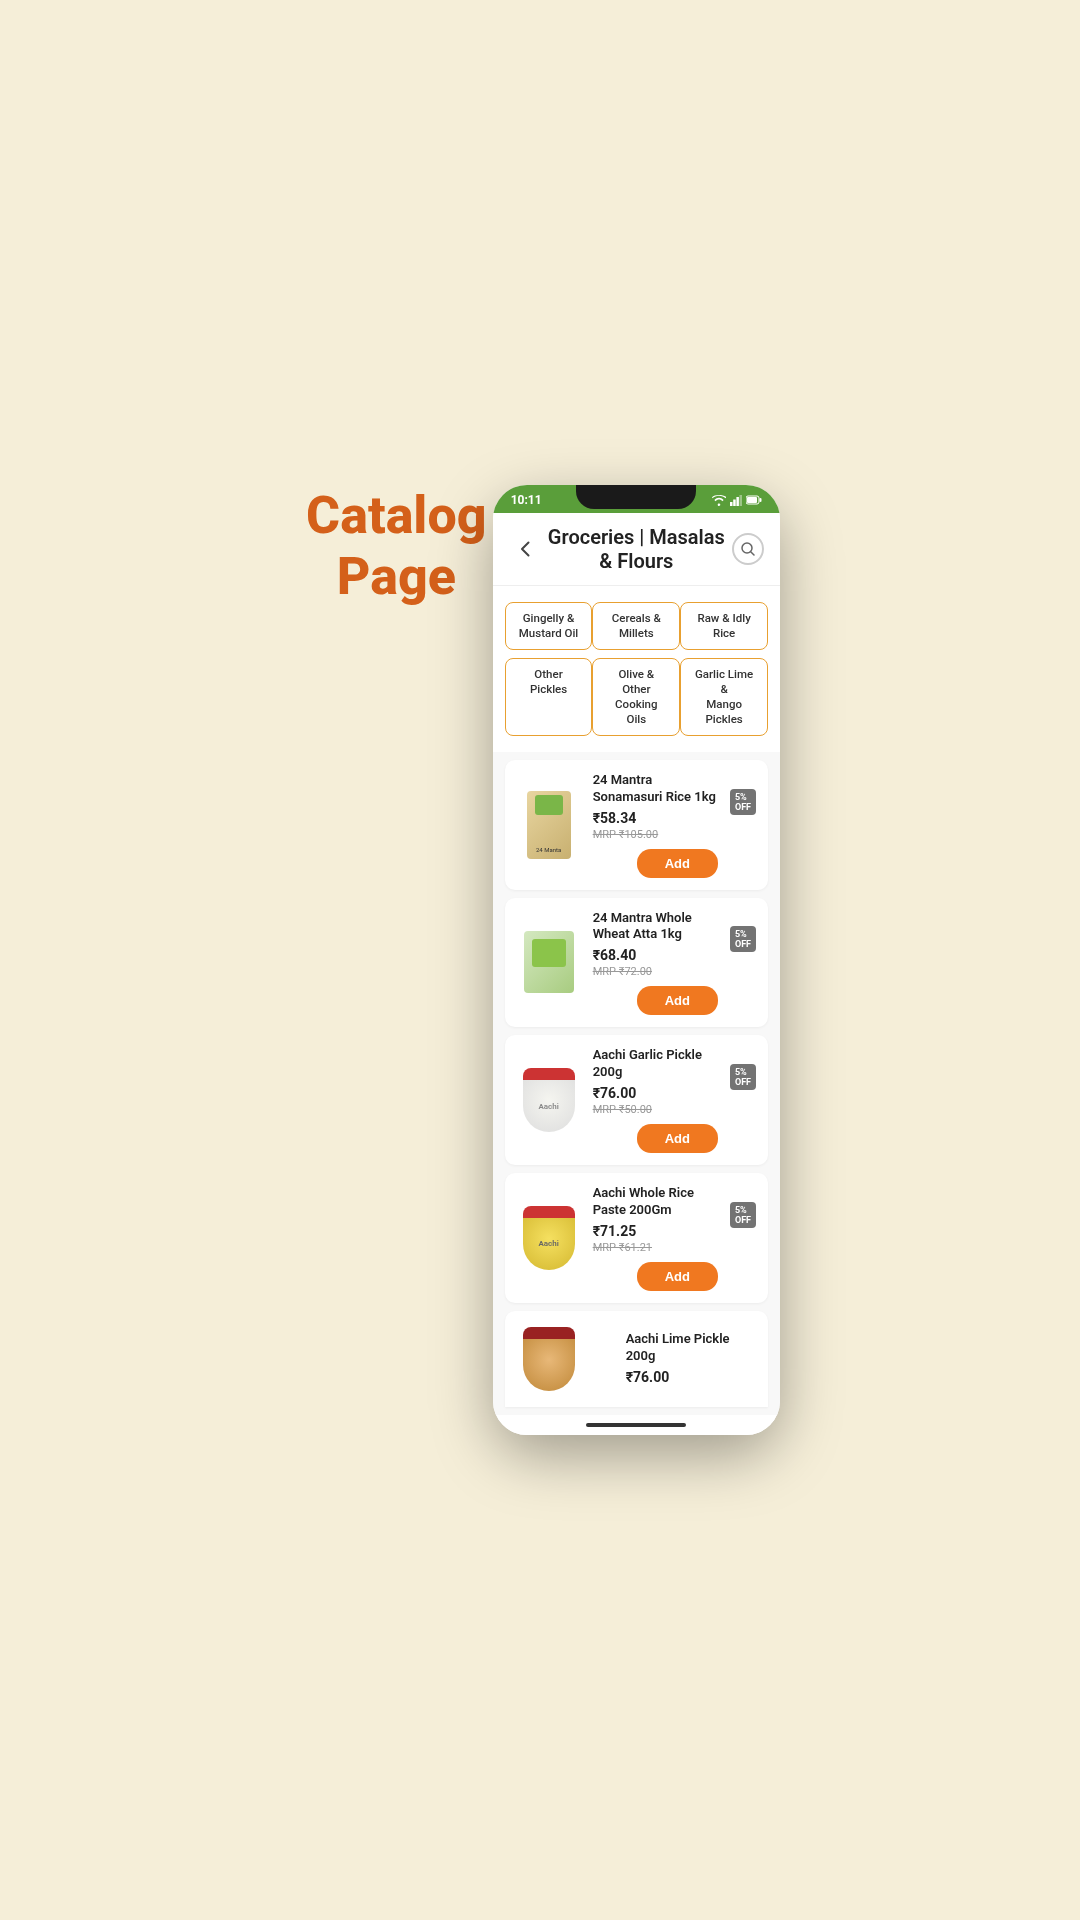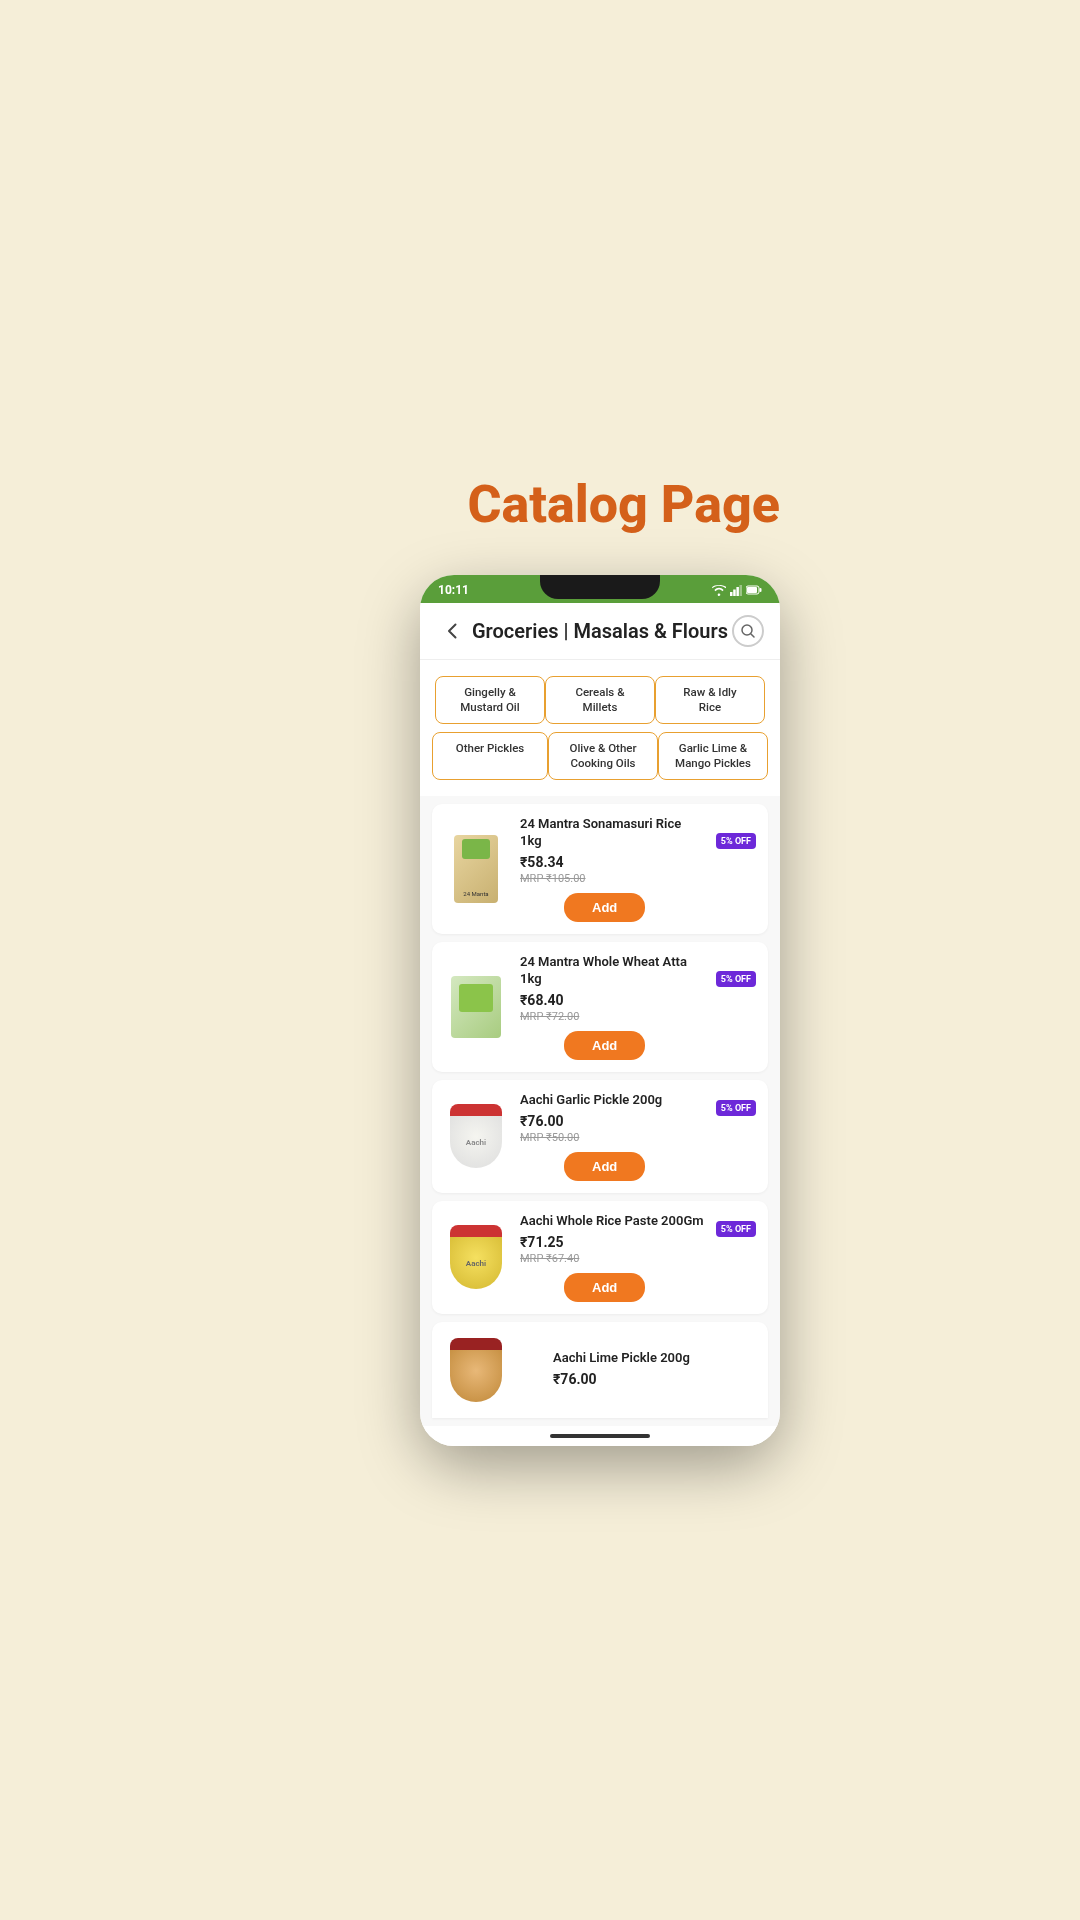--- a/index.html
+++ b/index.html
@@ -11,22 +11,22 @@
       align-items: center;
       min-height: 100vh;
       font-family: -apple-system, BlinkMacSystemFont, 'Segoe UI', Roboto, sans-serif;
       padding: 40px 20px;
     }
 
     .page-wrapper {
       width: 100%;
       max-width: 480px;
       display: flex;
-      flex-direction: column;
-      align-items: flex-end;
+      flex-direction: row;
+      align-items: flex-start;
     }
 
     .page-title {
       font-size: 52px;
       font-weight: 800;
       color: #d4601a;
       margin-bottom: 40px;
       text-align: center;
     }
 
@@ -252,21 +252,21 @@
       border: none;
       border-radius: 14px;
       padding: 7px 28px;
       font-size: 13px;
       font-weight: 600;
       cursor: pointer;
       margin-left: 44px;
     }
 
     .discount-badge {
-      background: #6d28d9;
+      background: #737373;
       color: white;
       font-size: 9px;
       font-weight: 700;
       padding: 3px 5px;
       border-radius: 4px;
       align-self: flex-end;
       margin-bottom: 4px;
     }
 
     .product-actions {
@@ -415,21 +415,21 @@
             <div style="position:relative; width:52px; height:64px;">
               <div style="width:52px; height:12px; background:#cc3333; border-radius:8px 8px 0 0;"></div>
               <div style="width:52px; height:52px; background:radial-gradient(circle at 50% 40%, #f5e060, #d4b830); border-radius:0 0 26px 26px; display:flex; align-items:center; justify-content:center;">
                 <span style="font-size:8px; color:#666; font-weight:600;">Aachi</span>
               </div>
             </div>
           </div>
           <div class="product-info">
             <div class="product-name">Aachi Whole Rice Paste 200Gm</div>
             <div class="product-price">₹71.25</div>
-            <div class="product-mrp">MRP ₹67.40</div>
+            <div class="product-mrp">MRP ₹61.21</div>
             <button class="add-btn">Add</button>
           </div>
           <div class="product-actions">
             <div class="discount-badge">5% OFF</div>
           </div>
         </div>
 
         <div class="product-card" style="border-radius:10px 10px 0 0; margin-bottom:0;gap:45px;">
           <div class="product-image-area">
             <div style="position:relative; width:52px; height:64px;">

